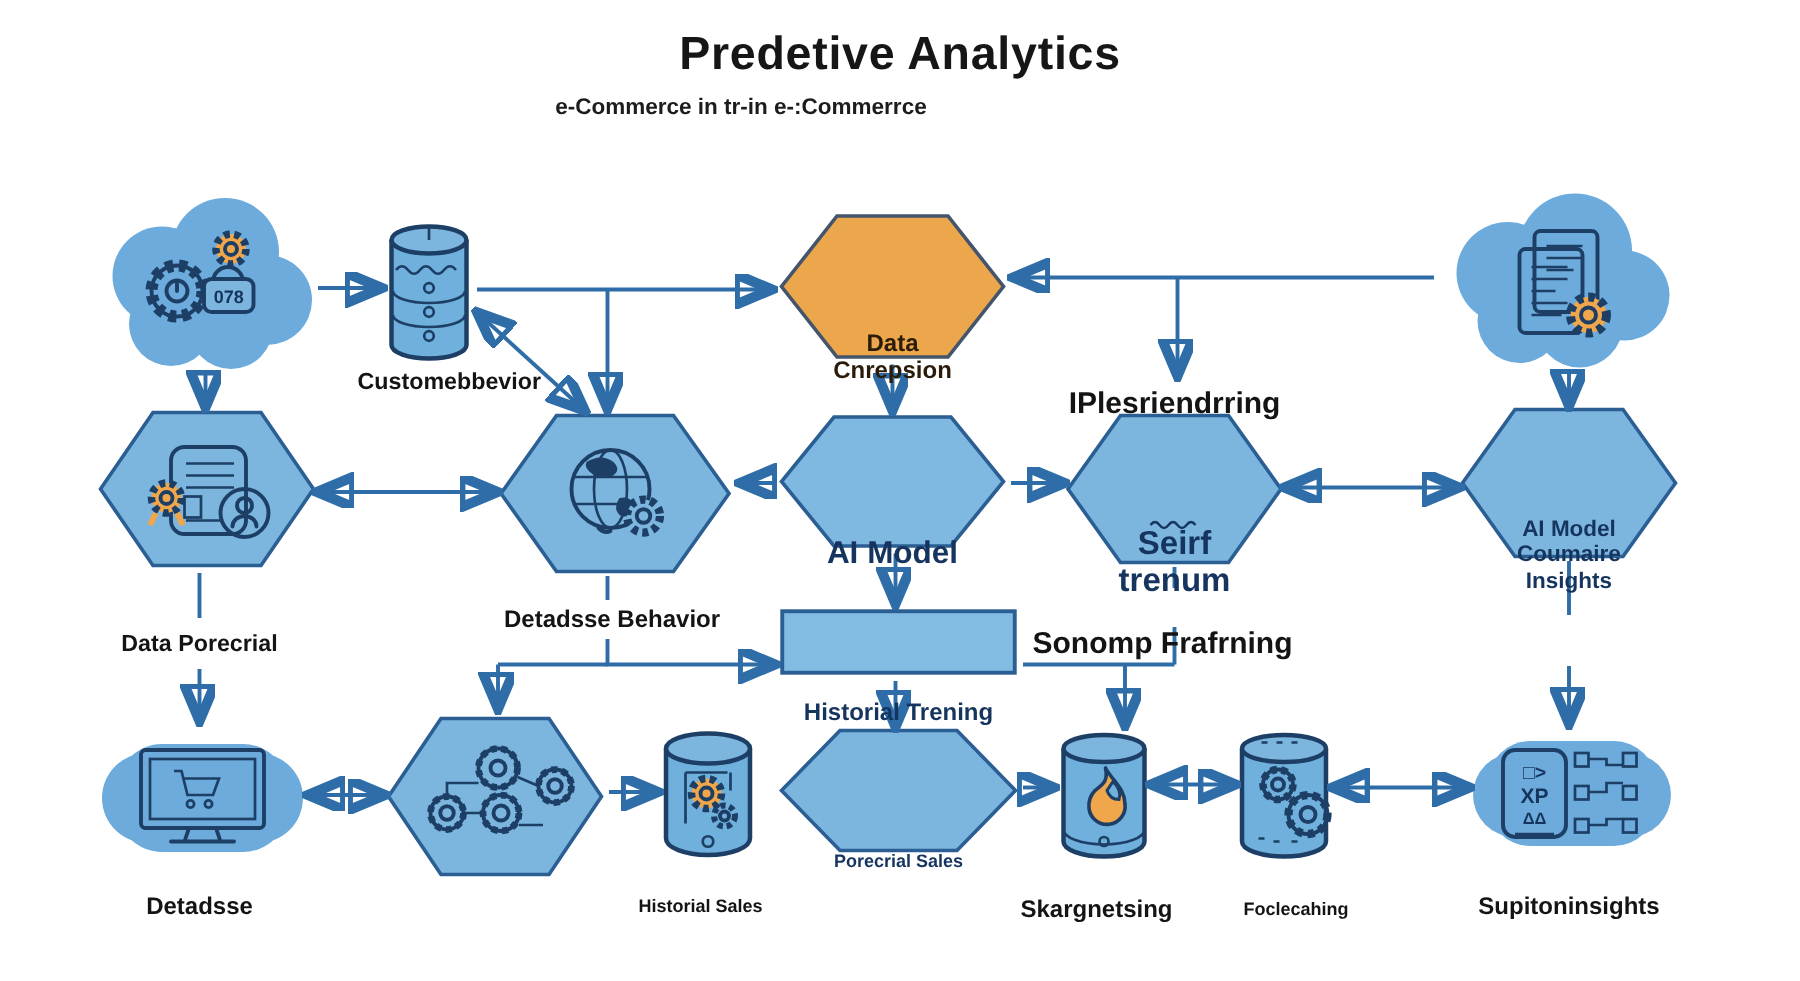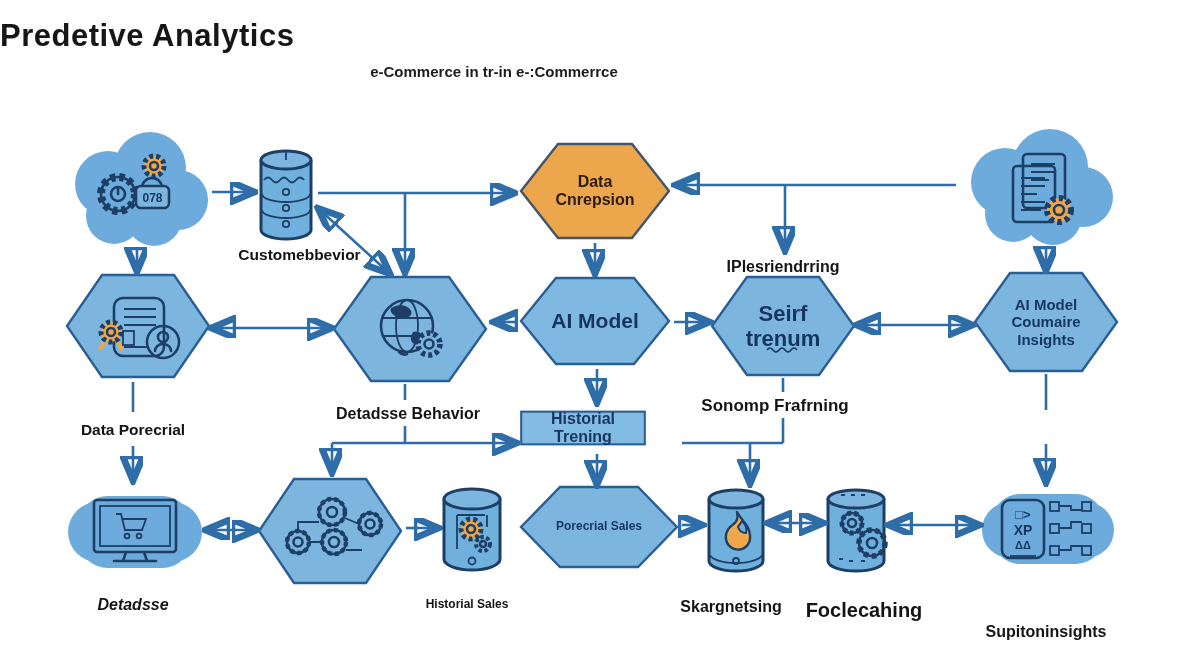--- a/index.html
+++ b/index.html
@@ -1,26 +1,26 @@
 <!DOCTYPE html>
 <html><head>
 <meta charset="utf-8">
 <style>
   html,body{margin:0;padding:0;background:#fff;}
   #canvas{position:relative;width:1200px;height:654px;background:#ffffff;overflow:hidden;
           font-family:"Liberation Sans",sans-serif;}
-  .title{position:absolute;left:0;top:18px;width:1200px;
+  .title{position:absolute;left:0;top:18px;width:1200px;text-align:center;
          font-size:31px;font-weight:bold;color:#161616;letter-spacing:.5px;}
   .subtitle{position:absolute;left:0;top:63px;width:988px;text-align:center;
             font-size:15px;font-weight:bold;color:#1c1c1c;}
   .node{position:absolute;}
   .node > svg.shape{position:absolute;left:0;top:0;width:100%;height:100%;overflow:visible;}
   .ntext{position:relative;z-index:2;display:flex;flex-direction:column;align-items:center;
          justify-content:center;height:100%;text-align:center;font-weight:bold;
-         color:#16355E;line-height:1.15;}
+         color:#16355E;line-height:1.15;margin-top:48px;}
   .lbl{position:absolute;text-align:center;font-weight:bold;color:#141414;font-size:15.5px;z-index:3;}
   #connectors{position:absolute;left:0;top:0;z-index:1;}
   #connectors path{stroke:#2E6DA8;stroke-width:2.6;fill:none;}
   .ic{stroke:#1D3F66;stroke-width:2.6;fill:none;stroke-linecap:round;stroke-linejoin:round;}
   .icthin{stroke:#1D3F66;stroke-width:1.8;fill:none;}
   .gearteeth{stroke:#1D3F66;fill:none;}
   .orange{fill:#F0A64A;}
   .svgtxt{fill:#16355E;font-weight:bold;font-family:"Liberation Sans",sans-serif;}
 </style>
 </head>
@@ -204,35 +204,35 @@
   <div class="node" style="left:711px;top:276px;width:144px;height:100px;">
     <svg class="shape" viewBox="0 0 144 100">
       <polygon points="36,1 108,1 143,50 108,99 36,99 1,50" fill="#7CB6DF" stroke="#2B5E93" stroke-width="2.4"></polygon>
       <path d="M56 74 q3 -4 6 0 t6 0 t6 0 t6 0 t6 0" stroke="#16355E" stroke-width="1.6" fill="none"></path>
     </svg>
     <div class="ntext" style="font-size:22px;padding-bottom:8px;">
       <span>Seirf</span>
       <span>trenum</span>
     </div>
   </div>
-  <div class="lbl" style="left:693px;top:258px;width:180px;font-size:16px;">IPlesriendrring</div>
-  <div class="lbl" style="left:685px;top:396px;width:180px;font-size:17px;">Sonomp Frafrning</div>
+  <div class="lbl" style="left:693px;top:258px;width:180px;font-size:20px;">IPlesriendrring</div>
+  <div class="lbl" style="left:685px;top:418px;width:180px;font-size:20px;">Sonomp Frafrning</div>
 
   <div class="node" style="left:974px;top:272px;width:144px;height:100px;">
     <svg class="shape" viewBox="0 0 144 100">
       <polygon points="36,1 108,1 143,50 108,99 36,99 1,50" fill="#7CB6DF" stroke="#2B5E93" stroke-width="2.4"></polygon>
     </svg>
     <div class="ntext" style="font-size:15px;">
       <span>AI Model</span>
       <span>Coumaire</span>
       <span>Insights</span>
     </div>
   </div>
 
-  <div class="node" style="left:520px;top:406px;width:126px;height:44px;">
+  <div class="node" style="left:520px;top:406px;width:158px;height:44px;">
     <svg class="shape" viewBox="0 0 158 44">
       <rect x="1.5" y="1.5" width="155" height="41" fill="#82BCE3" stroke="#2B5E93" stroke-width="2.6"></rect>
     </svg>
     <div class="ntext" style="font-size:16px;">
       <span>Historial Trening</span>
     </div>
   </div>
 
   <div class="node" style="left:66px;top:484px;width:138px;height:96px;">
     <svg class="shape" viewBox="0 0 138 96">
@@ -246,21 +246,21 @@
         <rect class="icthin" x="34" y="22" width="70" height="40" stroke-width="2.2"></rect>
         <path class="ic" d="M60 68 l-3 9 M78 68 l3 9 M48 77 h42" stroke-width="2.4"></path>
         <g>
           <path class="icthin" d="M50 30 h5 l4 16 h17 l4 -11 h-23" stroke-width="2.2"></path>
           <circle class="icthin" cx="61" cy="52" r="2.4" stroke-width="2"></circle>
           <circle class="icthin" cx="73" cy="52" r="2.4" stroke-width="2"></circle>
         </g>
       </g>
     </svg>
   </div>
-  <div class="lbl" style="left:48px;top:596px;width:170px;font-size:16px;font-style:italic;">Detadsse</div>
+  <div class="lbl" style="left:48px;top:596px;width:170px;font-size:16px;">Detadsse</div>
 
   <div class="node" style="left:258px;top:478px;width:144px;height:106px;">
     <svg class="shape" viewBox="0 0 144 106">
       <polygon points="36,1 108,1 143,53 108,105 36,105 1,53" fill="#7CB6DF" stroke="#2B5E93" stroke-width="2.4"></polygon>
       <g>
         <path class="icthin" d="M40 53 V44 H61 M51 64 H64 M87 40 L101 46 M88 72 h16" stroke-width="2.2" stroke-dasharray="0"></path>
         <g>
           <circle class="gearteeth" cx="74" cy="34" r="13" stroke-width="4.5" stroke-dasharray="4 3"></circle>
             <circle class="ic" cx="74" cy="34" r="13" fill="#7CB6DF" stroke-width="2.2"></circle>
             <circle class="ic" cx="74" cy="34" r="5" stroke-width="2"></circle>
@@ -326,21 +326,21 @@
         <path class="icthin" d="M16 8 h4 M26 8 h4 M36 8 h4 M14 72 h4 M24 74 h4 M36 74 h4" stroke-width="2.2"></path>
         <circle class="gearteeth" cx="27" cy="36" r="10" stroke-width="5" stroke-dasharray="4 3"></circle>
         <circle class="ic" cx="27" cy="36" r="10" fill="#6FB0DD" stroke-width="2.2"></circle>
         <circle class="ic" cx="27" cy="36" r="4" stroke-width="2"></circle>
         <circle class="gearteeth" cx="47" cy="56" r="13" stroke-width="5.5" stroke-dasharray="4.5 3.5"></circle>
         <circle class="ic" cx="47" cy="56" r="13" fill="#6FB0DD" stroke-width="2.2"></circle>
         <circle class="ic" cx="47" cy="56" r="5" stroke-width="2"></circle>
       </g>
     </svg>
   </div>
-  <div class="lbl" style="left:774px;top:599px;width:180px;font-size:20px;">Foclecahing</div>
+  <div class="lbl" style="left:774px;top:599px;width:180px;font-size:12px;">Foclecahing</div>
 
   <div class="node" style="left:982px;top:486px;width:132px;height:88px;">
     <svg class="shape" viewBox="0 0 132 88">
       <g fill="#6CABDB">
         <circle cx="28" cy="44" r="28"></circle>
           <circle cx="104" cy="44" r="28"></circle>
         <rect x="10" y="8" width="112" height="70" rx="28"></rect>
       </g>
       <g>
         <rect class="ic" x="20" y="14" width="42" height="58" rx="8" fill="#6CABDB"></rect>
@@ -353,15 +353,15 @@
         <rect class="icthin" x="68" y="16" width="9" height="9" stroke-width="2.2"></rect>
         <rect class="icthin" x="68" y="38" width="9" height="9" stroke-width="2.2"></rect>
         <rect class="icthin" x="68" y="60" width="9" height="9" stroke-width="2.2"></rect>
         <rect class="icthin" x="100" y="16" width="9" height="9" stroke-width="2.2"></rect>
         <rect class="icthin" x="100" y="38" width="9" height="9" stroke-width="2.2"></rect>
         <rect class="icthin" x="100" y="60" width="9" height="9" stroke-width="2.2"></rect>
         <path class="icthin" d="M77 20 h12 v4 h11 M77 42 h12 v-6 h11 M77 64 h12 v-4 h11" stroke-width="2.2"></path>
       </g>
     </svg>
   </div>
-  <div class="lbl" style="left:951px;top:596px;width:190px;font-size:16px;margin-top:27px;">Supitoninsights</div>
+  <div class="lbl" style="left:951px;top:596px;width:190px;font-size:16px;">Supitoninsights</div>
 
 </div>
 
 </body></html>

